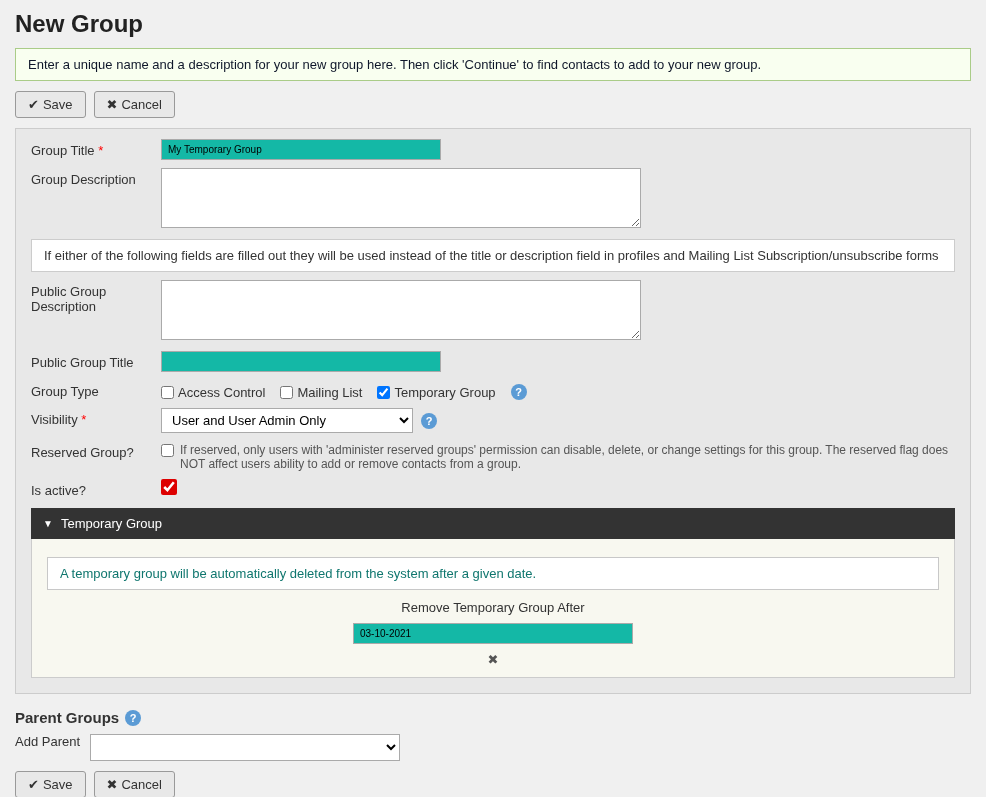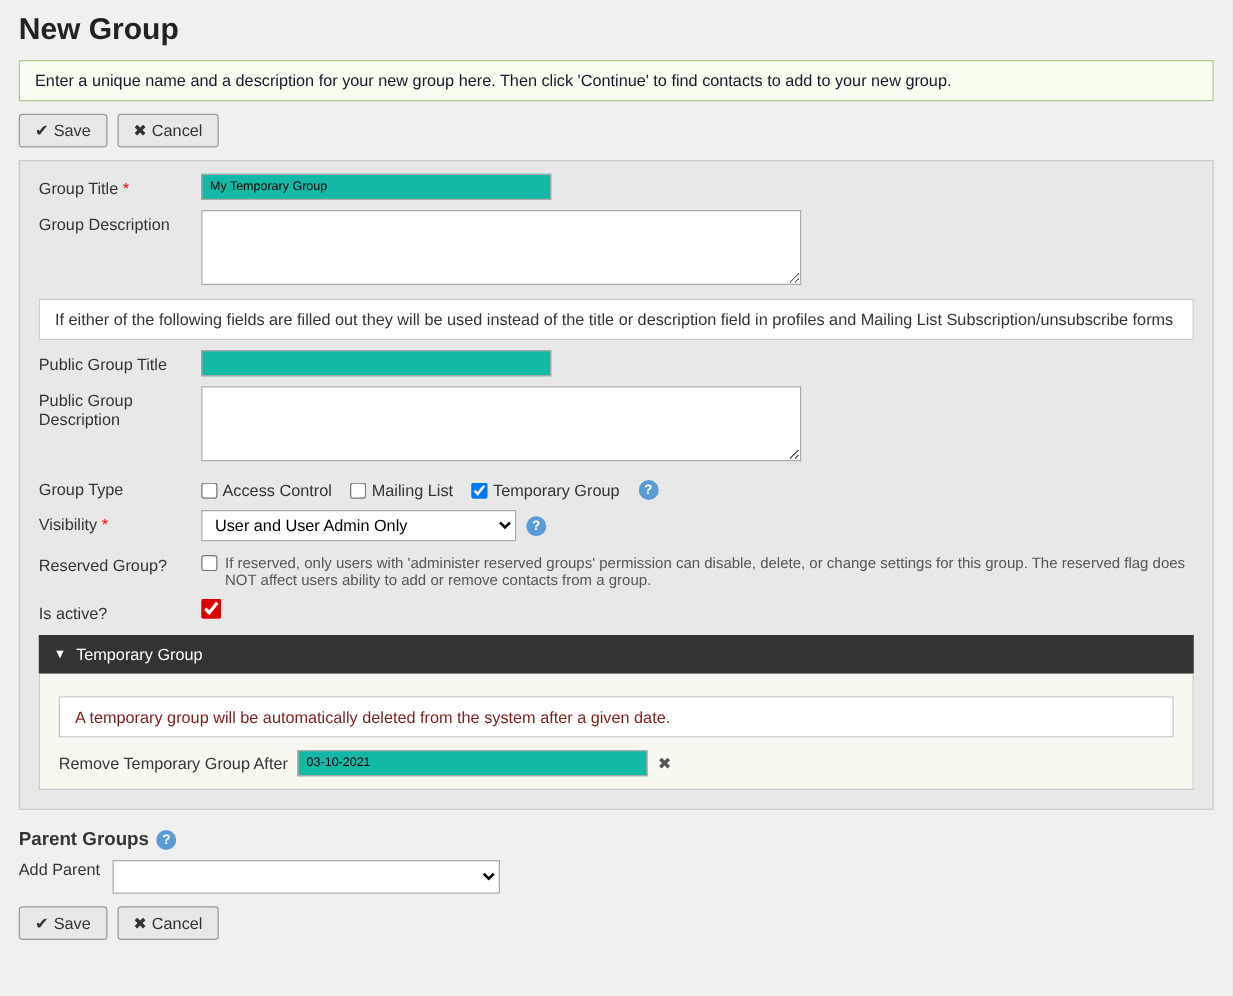--- a/index.html
+++ b/index.html
@@ -158,26 +158,27 @@
       border: 1px solid #ccc;
       border-top: none;
       padding: 10px 15px;
     }
     .temp-info {
       background: #fff;
       border: 1px solid #c8c8c8;
       padding: 8px 12px;
       margin-bottom: 10px;
       font-size: 13px;
-      color: #7f1d1d;
+      color: #0f766e;
     }
     .remove-row {
       display: flex;
       align-items: center;
       gap: 8px;
+      flex-direction: column;
     }
     .date-input {
       padding: 4px 6px;
       font-size: 13px;
       border: 1px solid #aaa;
       background: #fff;
       width: 110px;
     }
     .clear-btn {
       color: #555;
@@ -257,33 +258,33 @@
       <textarea style=""></textarea>
     </div>
   </div>
 
   <div class="info-text">
     <span>If either of the following fields are filled out they will be used instead of the title or description field in profiles and Mailing List Subscription/unsubscribe forms</span>
   </div>
 
   <div class="form-row">
     <div class="form-label">
+      <span>Public Group Description</span>
+    </div>
+    <div class="form-field">
+      <textarea style=""></textarea>
+    </div>
+  </div>
+
+  <div class="form-row">
+    <div class="form-label">
       <span>Public Group Title</span>
     </div>
     <div class="form-field">
       <input type="text" value="" style="">
-    </div>
-  </div>
-
-  <div class="form-row">
-    <div class="form-label">
-      <span>Public Group Description</span>
-    </div>
-    <div class="form-field">
-      <textarea style=""></textarea>
     </div>
   </div>
 
   <div class="form-row">
     <div class="form-label">
       <span>Group Type</span>
     </div>
     <div class="form-field checkbox-group">
       <label class="checkbox-item">
         <input type="checkbox" style="">

